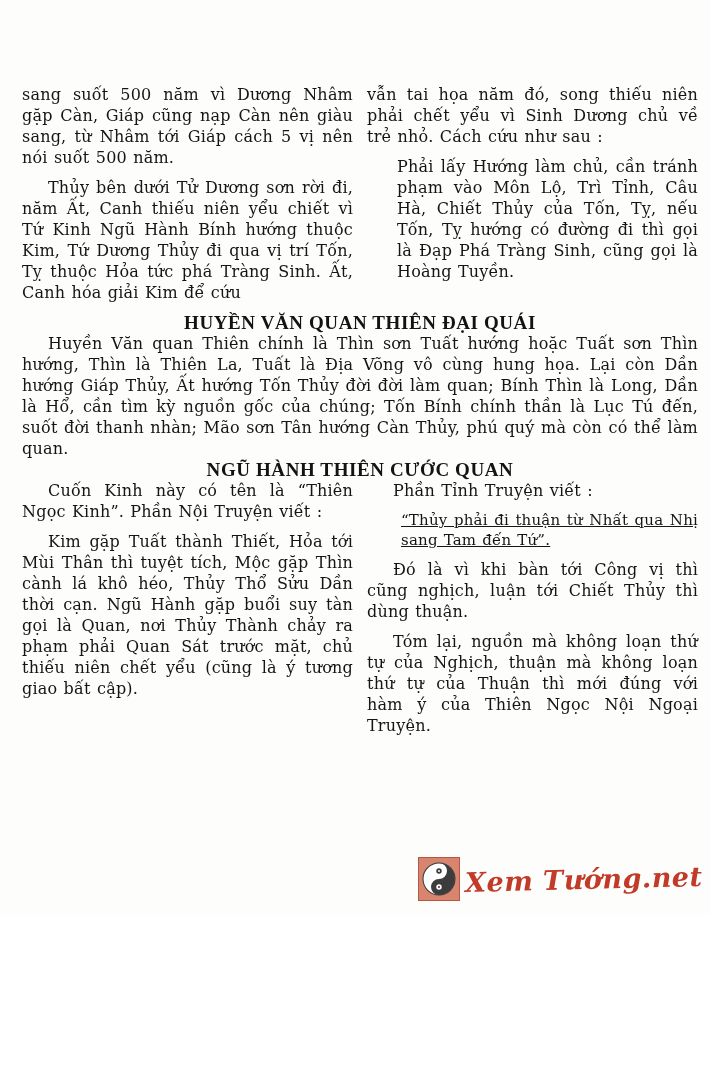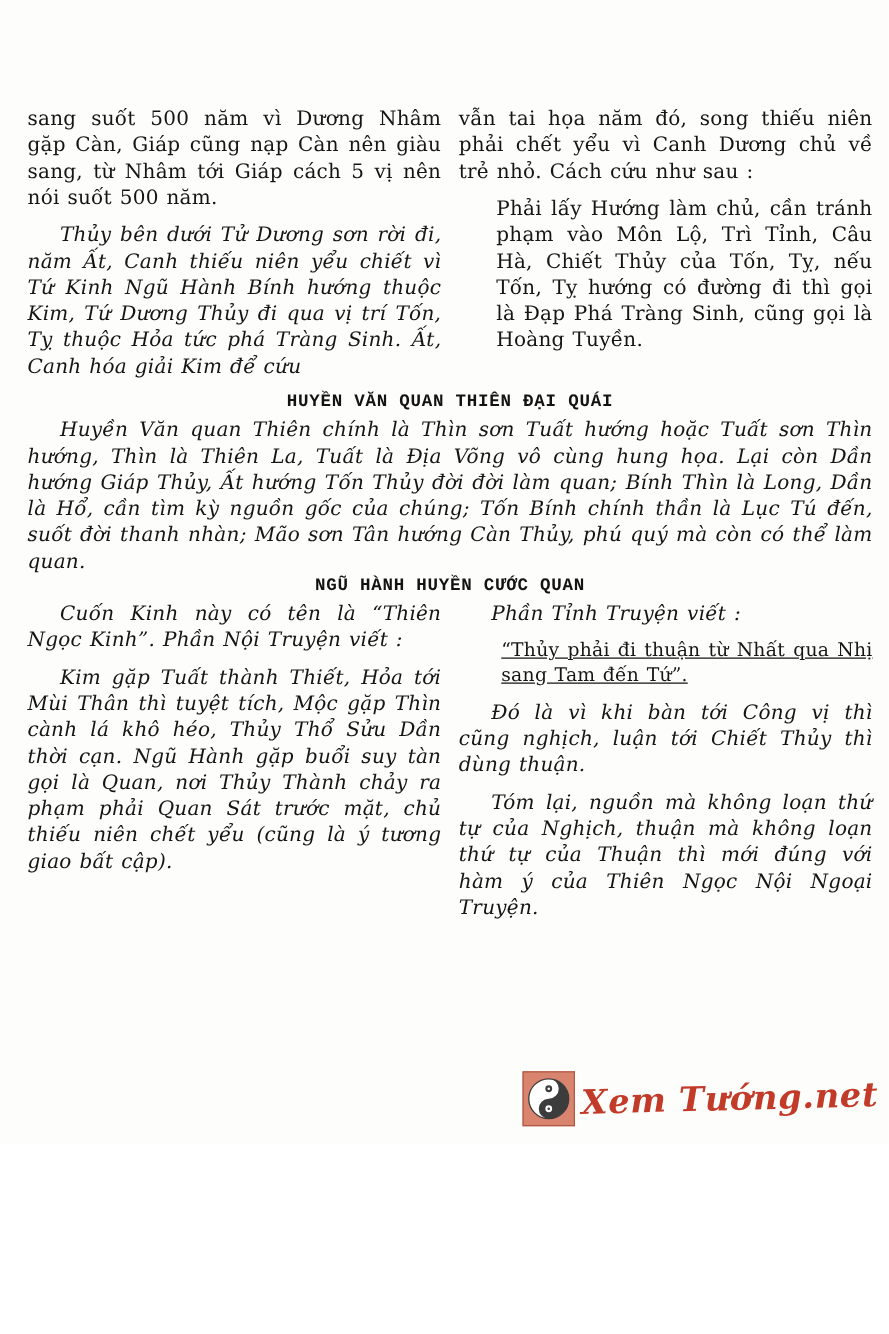--- a/index.html
+++ b/index.html
@@ -28,36 +28,36 @@
   .col {
     width: 336px;
     box-sizing: border-box;
   }
   p {
     margin: 0 0 9px 0;
     text-align: justify;
     letter-spacing: 0.2px;
     word-spacing: 1px;
   }
-  p.indent { text-indent: 26px; font-style: italic; }
+  p.indent { text-indent: 26px; }
   p.block-indent {
     margin-left: 30px;
     text-align: justify;
   }
   p.quote {
     margin-left: 34px;
     font-size: 15px;
     line-height: 20px;
     text-align: justify;
     text-decoration: underline;
   }
   h1.section-heading {
-    font-family: Liberation Mono, monospace;
+    font-family: Liberation Serif, serif;
     font-weight: bold;
-    font-size: 14px;
+    font-size: 19px;
     letter-spacing: 0.6px;
     text-align: center;
     color: #141312;
     margin: 0;
   }
   .heading-1 { margin: 46px 0 26px 0; }
   .heading-2 { margin: 44px 0 24px 0; }
   .full-paragraph {
     margin: 0;
   }
@@ -96,29 +96,29 @@
 <body>
 
 <div class="page">
 
   <section class="two-col">
     <div class="col">
       <p>sang suốt 500 năm vì Dương Nhâm gặp Càn, Giáp cũng nạp Càn nên giàu sang, từ Nhâm tới Giáp cách 5 vị nên nói suốt 500 năm.</p>
       <p class="indent">Thủy bên dưới Tử Dương sơn rời đi, năm Ất, Canh thiếu niên yểu chiết vì Tứ Kinh Ngũ Hành Bính hướng thuộc Kim, Tứ Dương Thủy đi qua vị trí Tốn, Tỵ thuộc Hỏa tức phá Tràng Sinh. Ất, Canh hóa giải Kim để cứu</p>
     </div>
     <div class="col">
-      <p>vẫn tai họa năm đó, song thiếu niên phải chết yểu vì Canh Dương chủ về trẻ nhỏ. Cách cứu như sau :</p>
+      <p>vẫn tai họa năm đó, song thiếu niên phải chết yểu vì Sinh Dương chủ về trẻ nhỏ. Cách cứu như sau :</p>
       <p class="block-indent">Phải lấy Hướng làm chủ, cần tránh phạm vào Môn Lộ, Trì Tỉnh, Câu Hà, Chiết Thủy của Tốn, Tỵ, nếu Tốn, Tỵ hướng có đường đi thì gọi là Đạp Phá Tràng Sinh, cũng gọi là Hoàng Tuyền.</p>
     </div>
   </section>
 
   <h1 class="section-heading heading-1">HUYỀN VĂN QUAN THIÊN ĐẠI QUÁI</h1>
   <p class="full-paragraph indent">Huyền Văn quan Thiên chính là Thìn sơn Tuất hướng hoặc Tuất sơn Thìn hướng, Thìn là Thiên La, Tuất là Địa Võng vô cùng hung họa. Lại còn Dần hướng Giáp Thủy, Ất hướng Tốn Thủy đời đời làm quan; Bính Thìn là Long, Dần là Hổ, cần tìm kỳ nguồn gốc của chúng; Tốn Bính chính thần là Lục Tú đến, suốt đời thanh nhàn; Mão sơn Tân hướng Càn Thủy, phú quý mà còn có thể làm quan.</p>
 
-  <h1 class="section-heading heading-2">NGŨ HÀNH HUYỀN CƯỚC QUAN</h1>
+  <h1 class="section-heading heading-2">NGŨ HÀNH THIÊN CƯỚC QUAN</h1>
 
   <section class="two-col">
     <div class="col">
       <p class="indent">Cuốn Kinh này có tên là “Thiên Ngọc Kinh”. Phần Nội Truyện viết :</p>
       <p class="indent">Kim gặp Tuất thành Thiết, Hỏa tới Mùi Thân thì tuyệt tích, Mộc gặp Thìn cành lá khô héo, Thủy Thổ Sửu Dần thời cạn. Ngũ Hành gặp buổi suy tàn gọi là Quan, nơi Thủy Thành chảy ra phạm phải Quan Sát trước mặt, chủ thiếu niên chết yểu (cũng là ý tương giao bất cập).</p>
     </div>
     <div class="col">
       <p class="indent">Phần Tỉnh Truyện viết :</p>
       <p class="quote">“Thủy phải đi thuận từ Nhất qua Nhị sang Tam đến Tứ”.</p>
       <p class="indent">Đó là vì khi bàn tới Công vị thì cũng nghịch, luận tới Chiết Thủy thì dùng thuận.</p>

